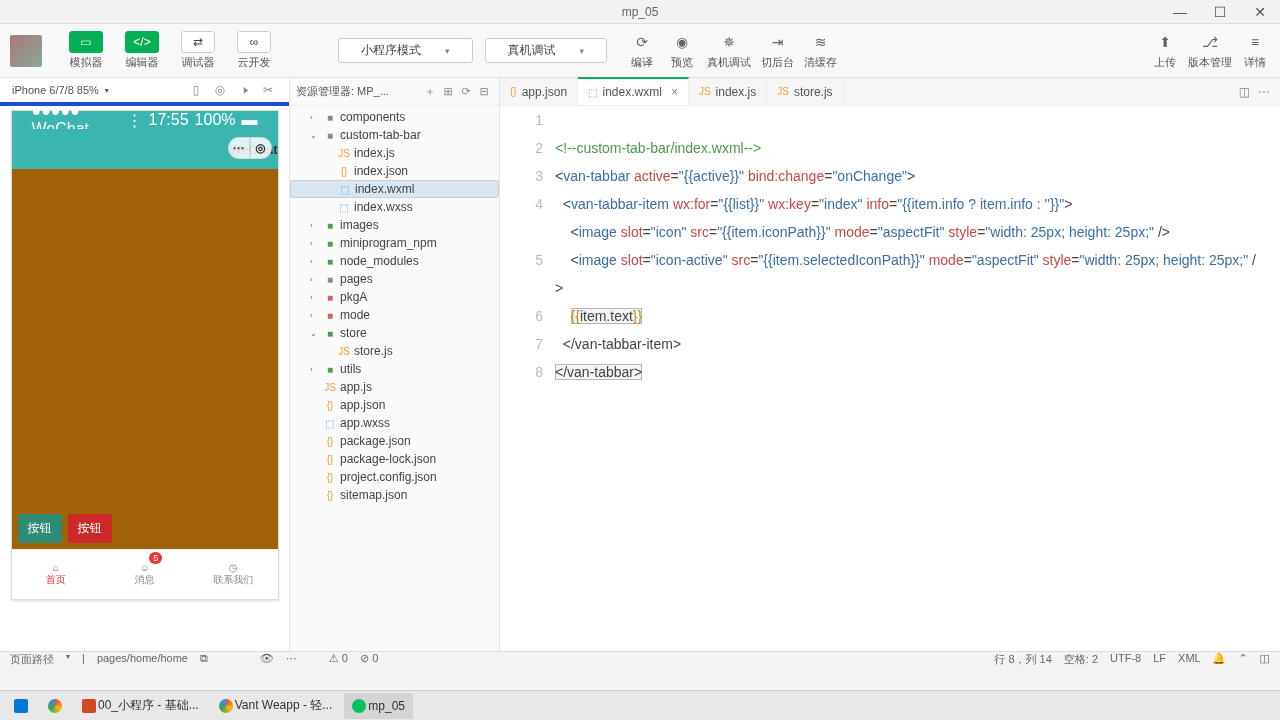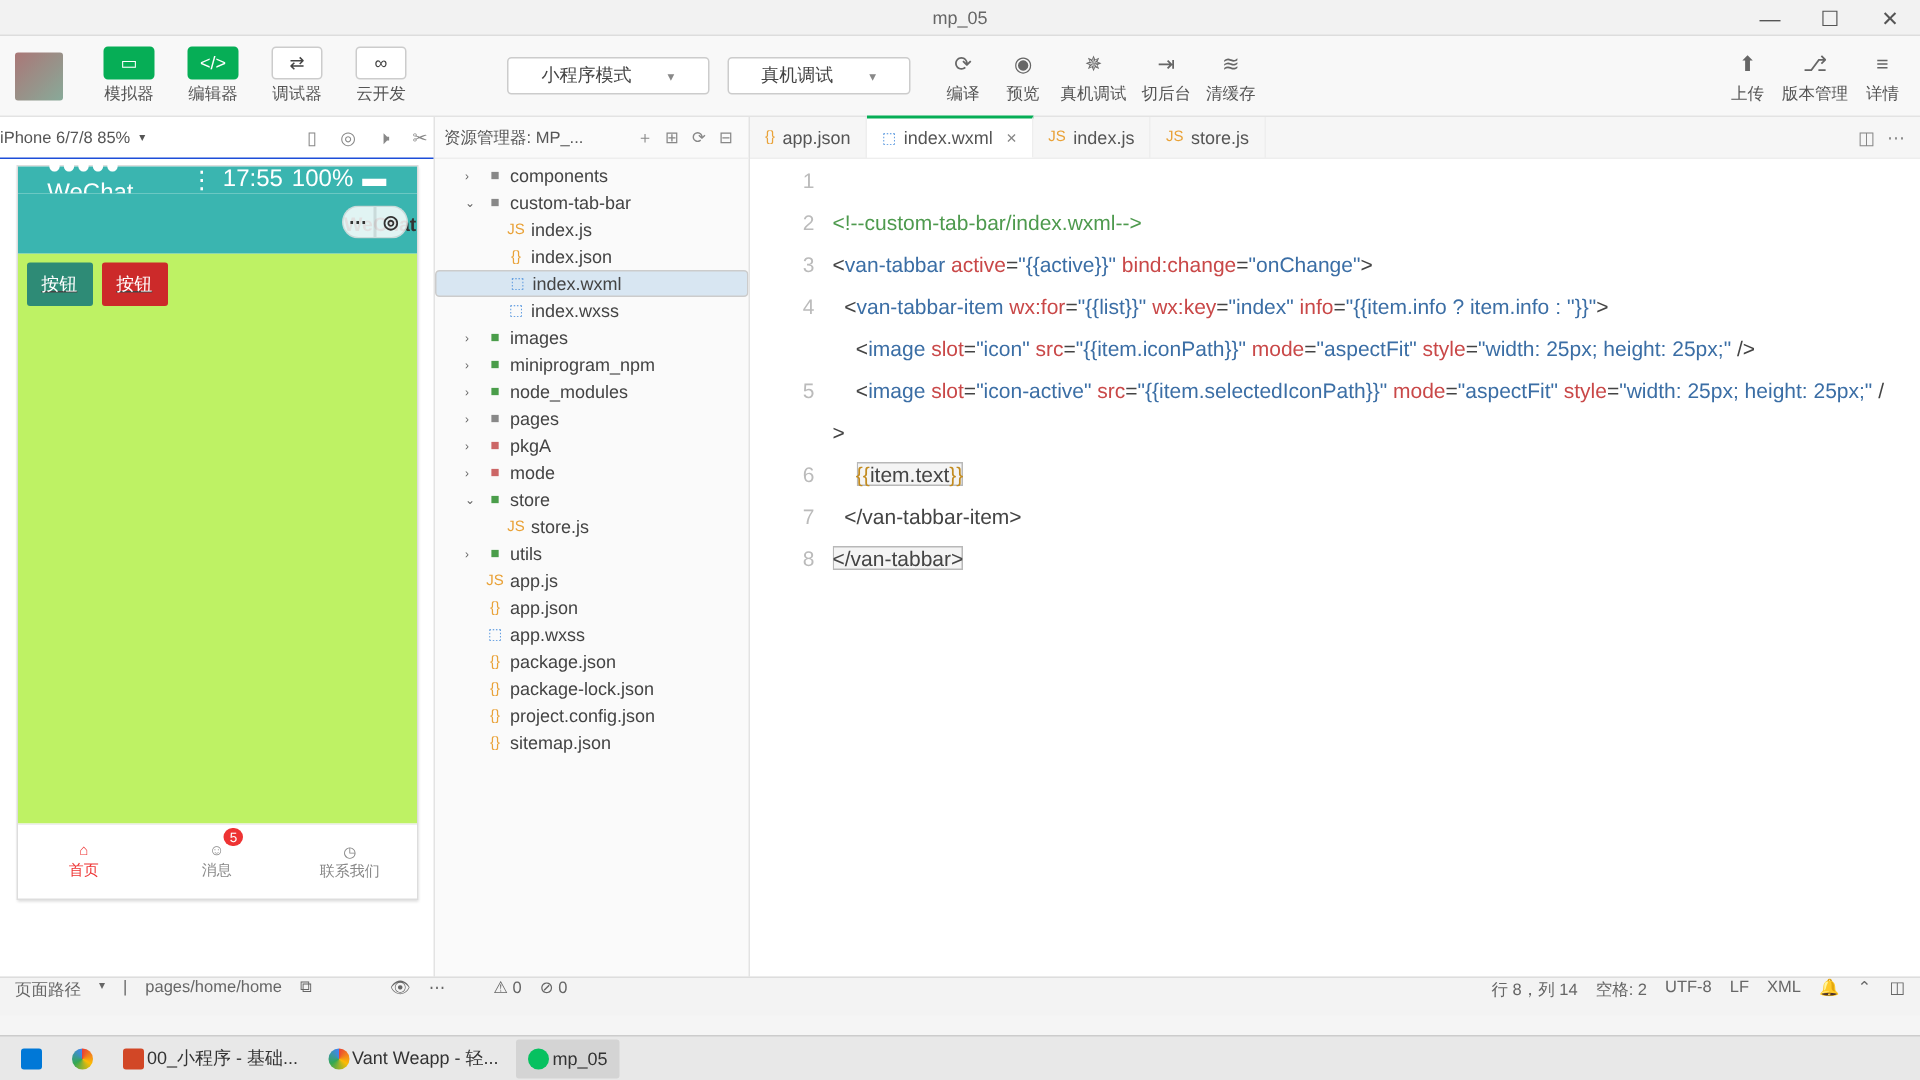--- a/index.html
+++ b/index.html
@@ -20,32 +20,32 @@
 .tmid { display: flex; align-items: center; gap: 12px; margin-left: 60px; }
 .sel { border: 1px solid #ccc; background: #fff; border-radius: 3px; padding: 3px 22px; display: flex; align-items: center; gap: 24px; font-size: 12px; }
 .sel .arr { font-size: 9px; color: #888; }
 .toolicons { display: flex; gap: 10px; margin-left: 8px; }
 .iconbtn { display: flex; flex-direction: column; align-items: center; gap: 2px; }
 .iconbtn .ic { width: 30px; height: 22px; display: flex; align-items: center; justify-content: center; color: #666; font-size: 14px; }
 .iconbtn .lb { font-size: 11px; color: #555; }
 .tright { margin-left: auto; display: flex; gap: 8px; }
 .main { display: flex; height: 586px; }
 .sim { width: 290px; background: #fff; border-right: 1px solid #e3e3e3; display: flex; flex-direction: column; }
-.simtop { height: 28px; display: flex; align-items: center; padding: 0 0; border-bottom: 1px solid #1d4ed8; font-size: 11px; color: #555; gap: 6px; }
+.simtop { height: 28px; display: flex; align-items: center; padding: 0 12px; border-bottom: 4px solid #1d4ed8; font-size: 11px; color: #555; gap: 6px; }
 .simtop .spacer { flex: 1; }
 .simtop .ic { width: 18px; height: 18px; display: flex; align-items: center; justify-content: center; color: #888; font-size: 12px; }
 .phone { width: 268px; margin: 4px auto 0; border: 1px solid #ddd; box-shadow: 0 1px 2px rgba(0,0,0,.15); background: #fff; }
 .pstatus { height: 18px; background: #3ab5b0; color: #fff; font-size: 16px; display: flex; align-items: center; padding: 0 20px; gap: 6px; }
 .pstatus .ct { flex: 1; text-align: center; }
 .pnav { height: 40px; background: #3ab5b0; display: flex; align-items: center; justify-content: flex-end; color: #333; font-size: 13px; font-weight: 600; position: relative; }
 .pcaps { position: absolute; right: 6px; top: 8px; display: flex; }
 .pcap { width: 22px; height: 22px; background: rgba(255,255,255,.85); display: flex; align-items: center; justify-content: center; font-size: 12px; border: 1px solid rgba(0,0,0,.1); }
 .pcap:first-child { border-radius: 12px 0 0 12px; }
 .pcap:last-child { border-radius: 0 12px 12px 0; }
-.pbody { background: #bef264; height: 380px; padding: 6px; display: flex; gap: 6px; align-items: flex-start; text-decoration: underline; }
+.pbody { background: #a16207; height: 380px; padding: 6px; display: flex; gap: 6px; align-items: flex-end; }
 .pbtn { padding: 6px 10px; color: #fff; font-size: 12px; border-radius: 2px; }
 .pbtn.a { background: #2e8b76; }
 .pbtn.b { background: #cc2a2a; }
 .ptab { height: 50px; border-top: 1px solid #eee; display: flex; }
 .pt { flex: 1; display: flex; flex-direction: column; align-items: center; justify-content: center; font-size: 10px; color: #888; position: relative; }
 .pt.act { color: #e33; }
 .pt .badge { position: absolute; top: 2px; right: 30%; background: #e33; color: #fff; border-radius: 8px; padding: 0 4px; font-size: 9px; line-height: 12px; }
 .filepane { width: 210px; background: #fafafa; border-right: 1px solid #e3e3e3; display: flex; flex-direction: column; }
 .fphead { height: 28px; display: flex; align-items: center; padding: 0 6px; font-size: 11px; color: #555; border-bottom: 1px solid #eee; }
 .fphead .spacer { flex: 1; }

